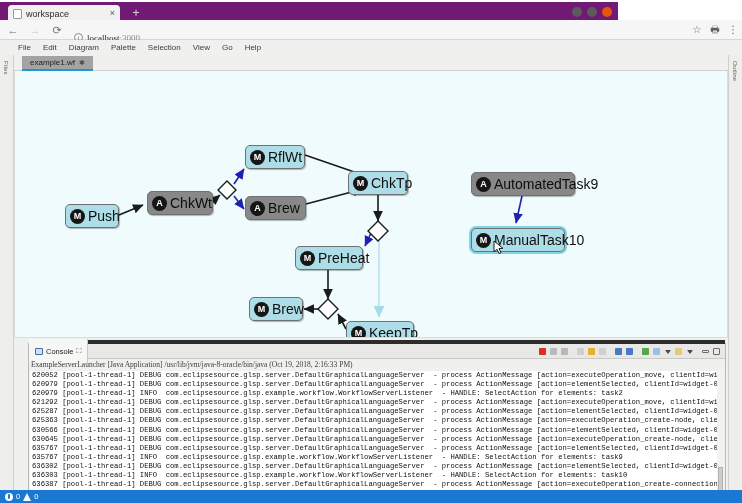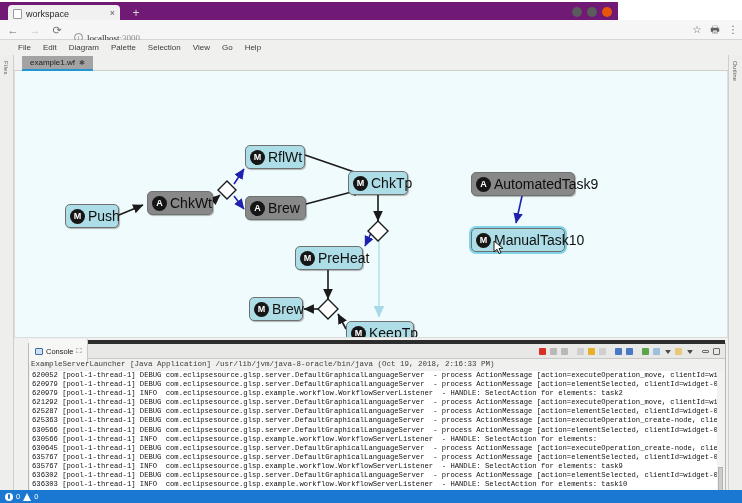--- a/index.html
+++ b/index.html
@@ -170,21 +170,21 @@
   }
   .ctb { width: 10px; height: 11px; border-radius: 1px; position: relative; }
   .ctb i {
     position: absolute; left: 1px; top: 2px; width: 7px; height: 7px;
     border-radius: 1px; display: block;
   }
   .ctb-sep { width: 4px; }
 
   .console-launchline {
     position: absolute; left: 2px; top: 16px; right: 2px; height: 11px;
-    font-family: Liberation Mono, monospace; font-size: 7.5px;
+    font-family: Liberation Serif, serif; font-size: 7.5px;
     color: #3c3c3c; white-space: nowrap; overflow: hidden;
   }
   .console-body {
     position: absolute; left: 1px; top: 27px; right: 1px; bottom: 1px;
     background: #ffffff; overflow: hidden;
   }
   .log-line {
     font-family: "Liberation Mono", monospace; font-size: 7.2px;
     line-height: 9.1px; color: #111111; white-space: pre;
     padding-left: 2px;
@@ -446,21 +446,20 @@
       <div class="console-launchline">ExampleServerLauncher [Java Application] /usr/lib/jvm/java-8-oracle/bin/java (Oct 19, 2018, 2:16:33 PM)</div>
 
       <div class="console-body" id="console-body">
           <div class="log-line">620052 [pool-1-thread-1] DEBUG com.eclipsesource.glsp.server.DefaultGraphicalLanguageServer  - process ActionMessage [action=executeOperation_move, clientId=widget-0]</div>
           <div class="log-line">620979 [pool-1-thread-1] DEBUG com.eclipsesource.glsp.server.DefaultGraphicalLanguageServer  - process ActionMessage [action=elementSelected, clientId=widget-0]</div>
           <div class="log-line">620979 [pool-1-thread-1] INFO  com.eclipsesource.glsp.example.workflow.WorkflowServerListener  - HANDLE: SelectAction for elements: task2</div>
           <div class="log-line">621292 [pool-1-thread-1] DEBUG com.eclipsesource.glsp.server.DefaultGraphicalLanguageServer  - process ActionMessage [action=executeOperation_move, clientId=widget-0]</div>
           <div class="log-line">625287 [pool-1-thread-1] DEBUG com.eclipsesource.glsp.server.DefaultGraphicalLanguageServer  - process ActionMessage [action=elementSelected, clientId=widget-0]</div>
           <div class="log-line">625363 [pool-1-thread-1] DEBUG com.eclipsesource.glsp.server.DefaultGraphicalLanguageServer  - process ActionMessage [action=executeOperation_create-node, clientId=widget-0]</div>
           <div class="log-line">630566 [pool-1-thread-1] DEBUG com.eclipsesource.glsp.server.DefaultGraphicalLanguageServer  - process ActionMessage [action=elementSelected, clientId=widget-0]</div>
-          <div class="log-line">630566 [pool-1-thread-1] INFO  com.eclipsesource.glsp.example.workflow.WorkflowServerListener  - HANDLE: SelectAction for elements:</div>
           <div class="log-line">630645 [pool-1-thread-1] DEBUG com.eclipsesource.glsp.server.DefaultGraphicalLanguageServer  - process ActionMessage [action=executeOperation_create-node, clientId=widget-0]</div>
           <div class="log-line">635767 [pool-1-thread-1] DEBUG com.eclipsesource.glsp.server.DefaultGraphicalLanguageServer  - process ActionMessage [action=elementSelected, clientId=widget-0]</div>
           <div class="log-line">635767 [pool-1-thread-1] INFO  com.eclipsesource.glsp.example.workflow.WorkflowServerListener  - HANDLE: SelectAction for elements: task9</div>
           <div class="log-line">636302 [pool-1-thread-1] DEBUG com.eclipsesource.glsp.server.DefaultGraphicalLanguageServer  - process ActionMessage [action=elementSelected, clientId=widget-0]</div>
           <div class="log-line">636303 [pool-1-thread-1] INFO  com.eclipsesource.glsp.example.workflow.WorkflowServerListener  - HANDLE: SelectAction for elements: task10</div>
           <div class="log-line">636387 [pool-1-thread-1] DEBUG com.eclipsesource.glsp.server.DefaultGraphicalLanguageServer  - process ActionMessage [action=executeOperation_create-connection, clientId=w</div>
         </div>
       <div class="console-scroll">
         <div class="thumb"></div>
       </div>

